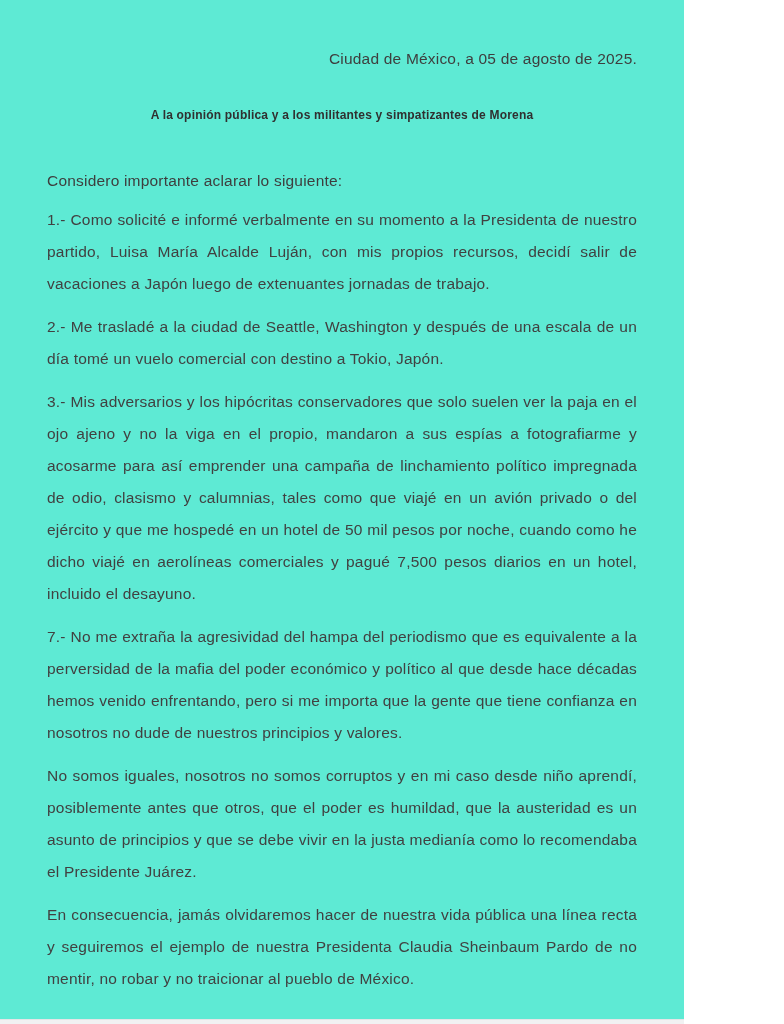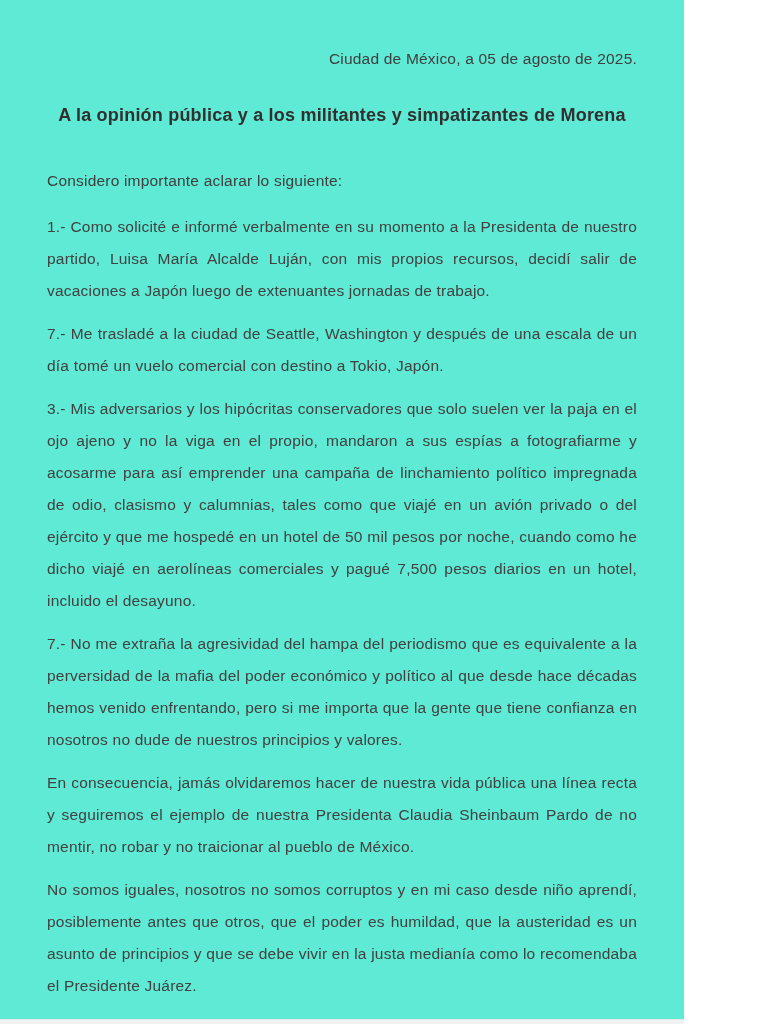--- a/index.html
+++ b/index.html
@@ -24,28 +24,28 @@
   }
   .dateline {
     text-align: right;
     line-height: 25px;
     margin-bottom: 32px;
     color: #3e3e3e;
   }
   .title {
     text-align: center;
     font-weight: bold;
-    font-size: 18px;
+    font-size: 12px;
     line-height: 25px;
     margin-bottom: 40px;
     color: #303030;
   }
   .intro {
     line-height: 25px;
-    margin-bottom: 18px;
+    margin-bottom: 11px;
   }
   p.body-par {
     line-height: 32px;
     text-align: justify;
     margin-bottom: 11px;
     color: #414141;
   }
   .closing-block {
     margin-top: 42px;
   }
@@ -82,25 +82,25 @@
 <div class="page">
   <div class="content">
 
     <div class="dateline">Ciudad de México, a 05 de agosto de 2025.</div>
 
     <div class="title">A la opinión pública y a los militantes y simpatizantes de Morena</div>
 
     <div class="intro">Considero importante aclarar lo siguiente:</div>
 
     <p class="body-par">1.- Como solicité e informé verbalmente en su momento a la Presidenta de nuestro partido, Luisa María Alcalde Luján, con mis propios recursos, decidí salir de vacaciones a Japón luego de extenuantes jornadas de trabajo.</p>
-    <p class="body-par">7.- Me trasladé a la ciudad de Seattle, Washington y después de una escala de un día tomé un vuelo comercial con destino a Tokio, Japón.</p>
+    <p class="body-par">2.- Me trasladé a la ciudad de Seattle, Washington y después de una escala de un día tomé un vuelo comercial con destino a Tokio, Japón.</p>
     <p class="body-par">3.- Mis adversarios y los hipócritas conservadores que solo suelen ver la paja en el ojo ajeno y no la viga en el propio, mandaron a sus espías a fotografiarme y acosarme para así emprender una campaña de linchamiento político impregnada de odio, clasismo y calumnias, tales como que viajé en un avión privado o del ejército y que me hospedé en un hotel de 50 mil pesos por noche, cuando como he dicho viajé en aerolíneas comerciales y pagué 7,500 pesos diarios en un hotel, incluido el desayuno.</p>
     <p class="body-par">7.- No me extraña la agresividad del hampa del periodismo que es equivalente a la perversidad de la mafia del poder económico y político al que desde hace décadas hemos venido enfrentando, pero si me importa que la gente que tiene confianza en nosotros no dude de nuestros principios y valores.</p>
+    <p class="body-par">No somos iguales, nosotros no somos corruptos y en mi caso desde niño aprendí, posiblemente antes que otros, que el poder es humildad, que la austeridad es un asunto de principios y que se debe vivir en la justa medianía como lo recomendaba el Presidente Juárez.</p>
     <p class="body-par">En consecuencia, jamás olvidaremos hacer de nuestra vida pública una línea recta y seguiremos el ejemplo de nuestra Presidenta Claudia Sheinbaum Pardo de no mentir, no robar y no traicionar al pueblo de México.</p>
-    <p class="body-par">No somos iguales, nosotros no somos corruptos y en mi caso desde niño aprendí, posiblemente antes que otros, que el poder es humildad, que la austeridad es un asunto de principios y que se debe vivir en la justa medianía como lo recomendaba el Presidente Juárez.</p>
 
     <div class="closing-block">
       <div class="closing">Atentamente</div>
 
       <div class="signature-wrap">
         <svg width="210" height="46" viewBox="0 0 210 46" fill="none" stroke="#3a3a3a" stroke-width="1.6" stroke-linecap="round" stroke-linejoin="round">
           <path d="M3 41 C30 36, 68 29, 96 20 C101 18, 106 14, 103 17 C99 21, 106 14, 111 15"></path>
           <path d="M88 27 C94 23, 99 20, 103 18"></path>
           <path d="M120 25 l3 1"></path>
           <path d="M135 42 C144 30, 154 14, 163 6"></path>

